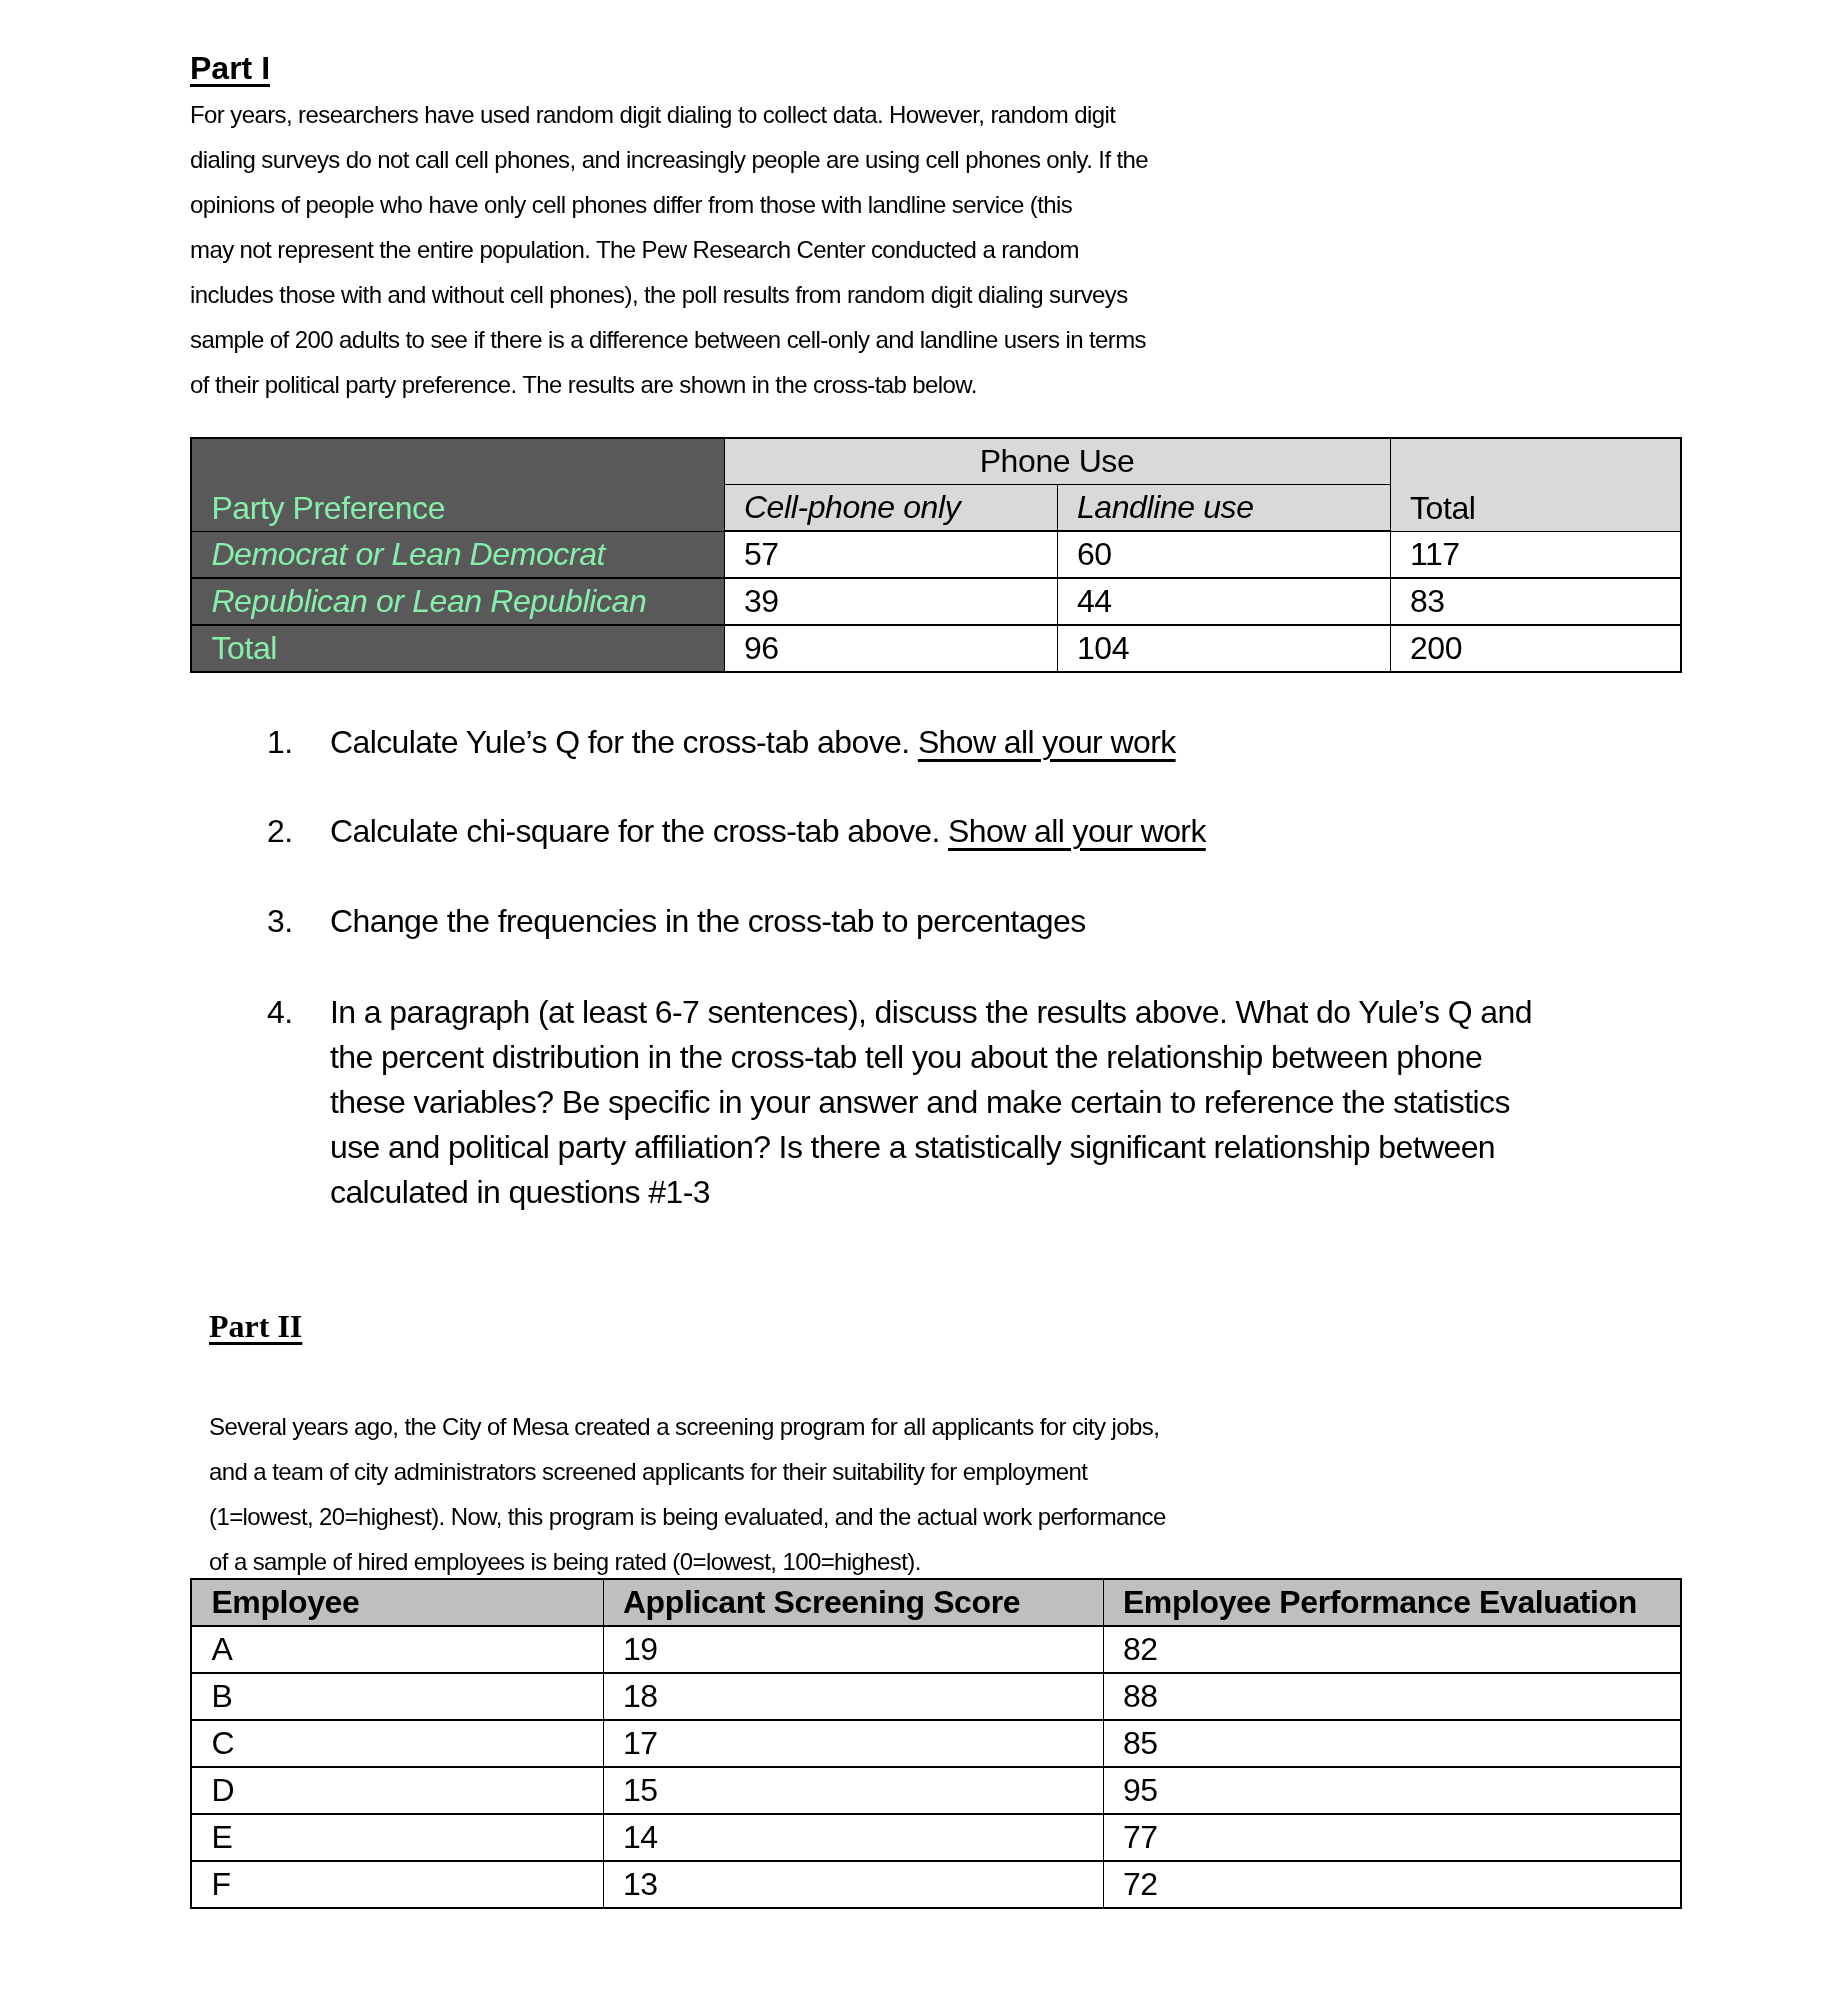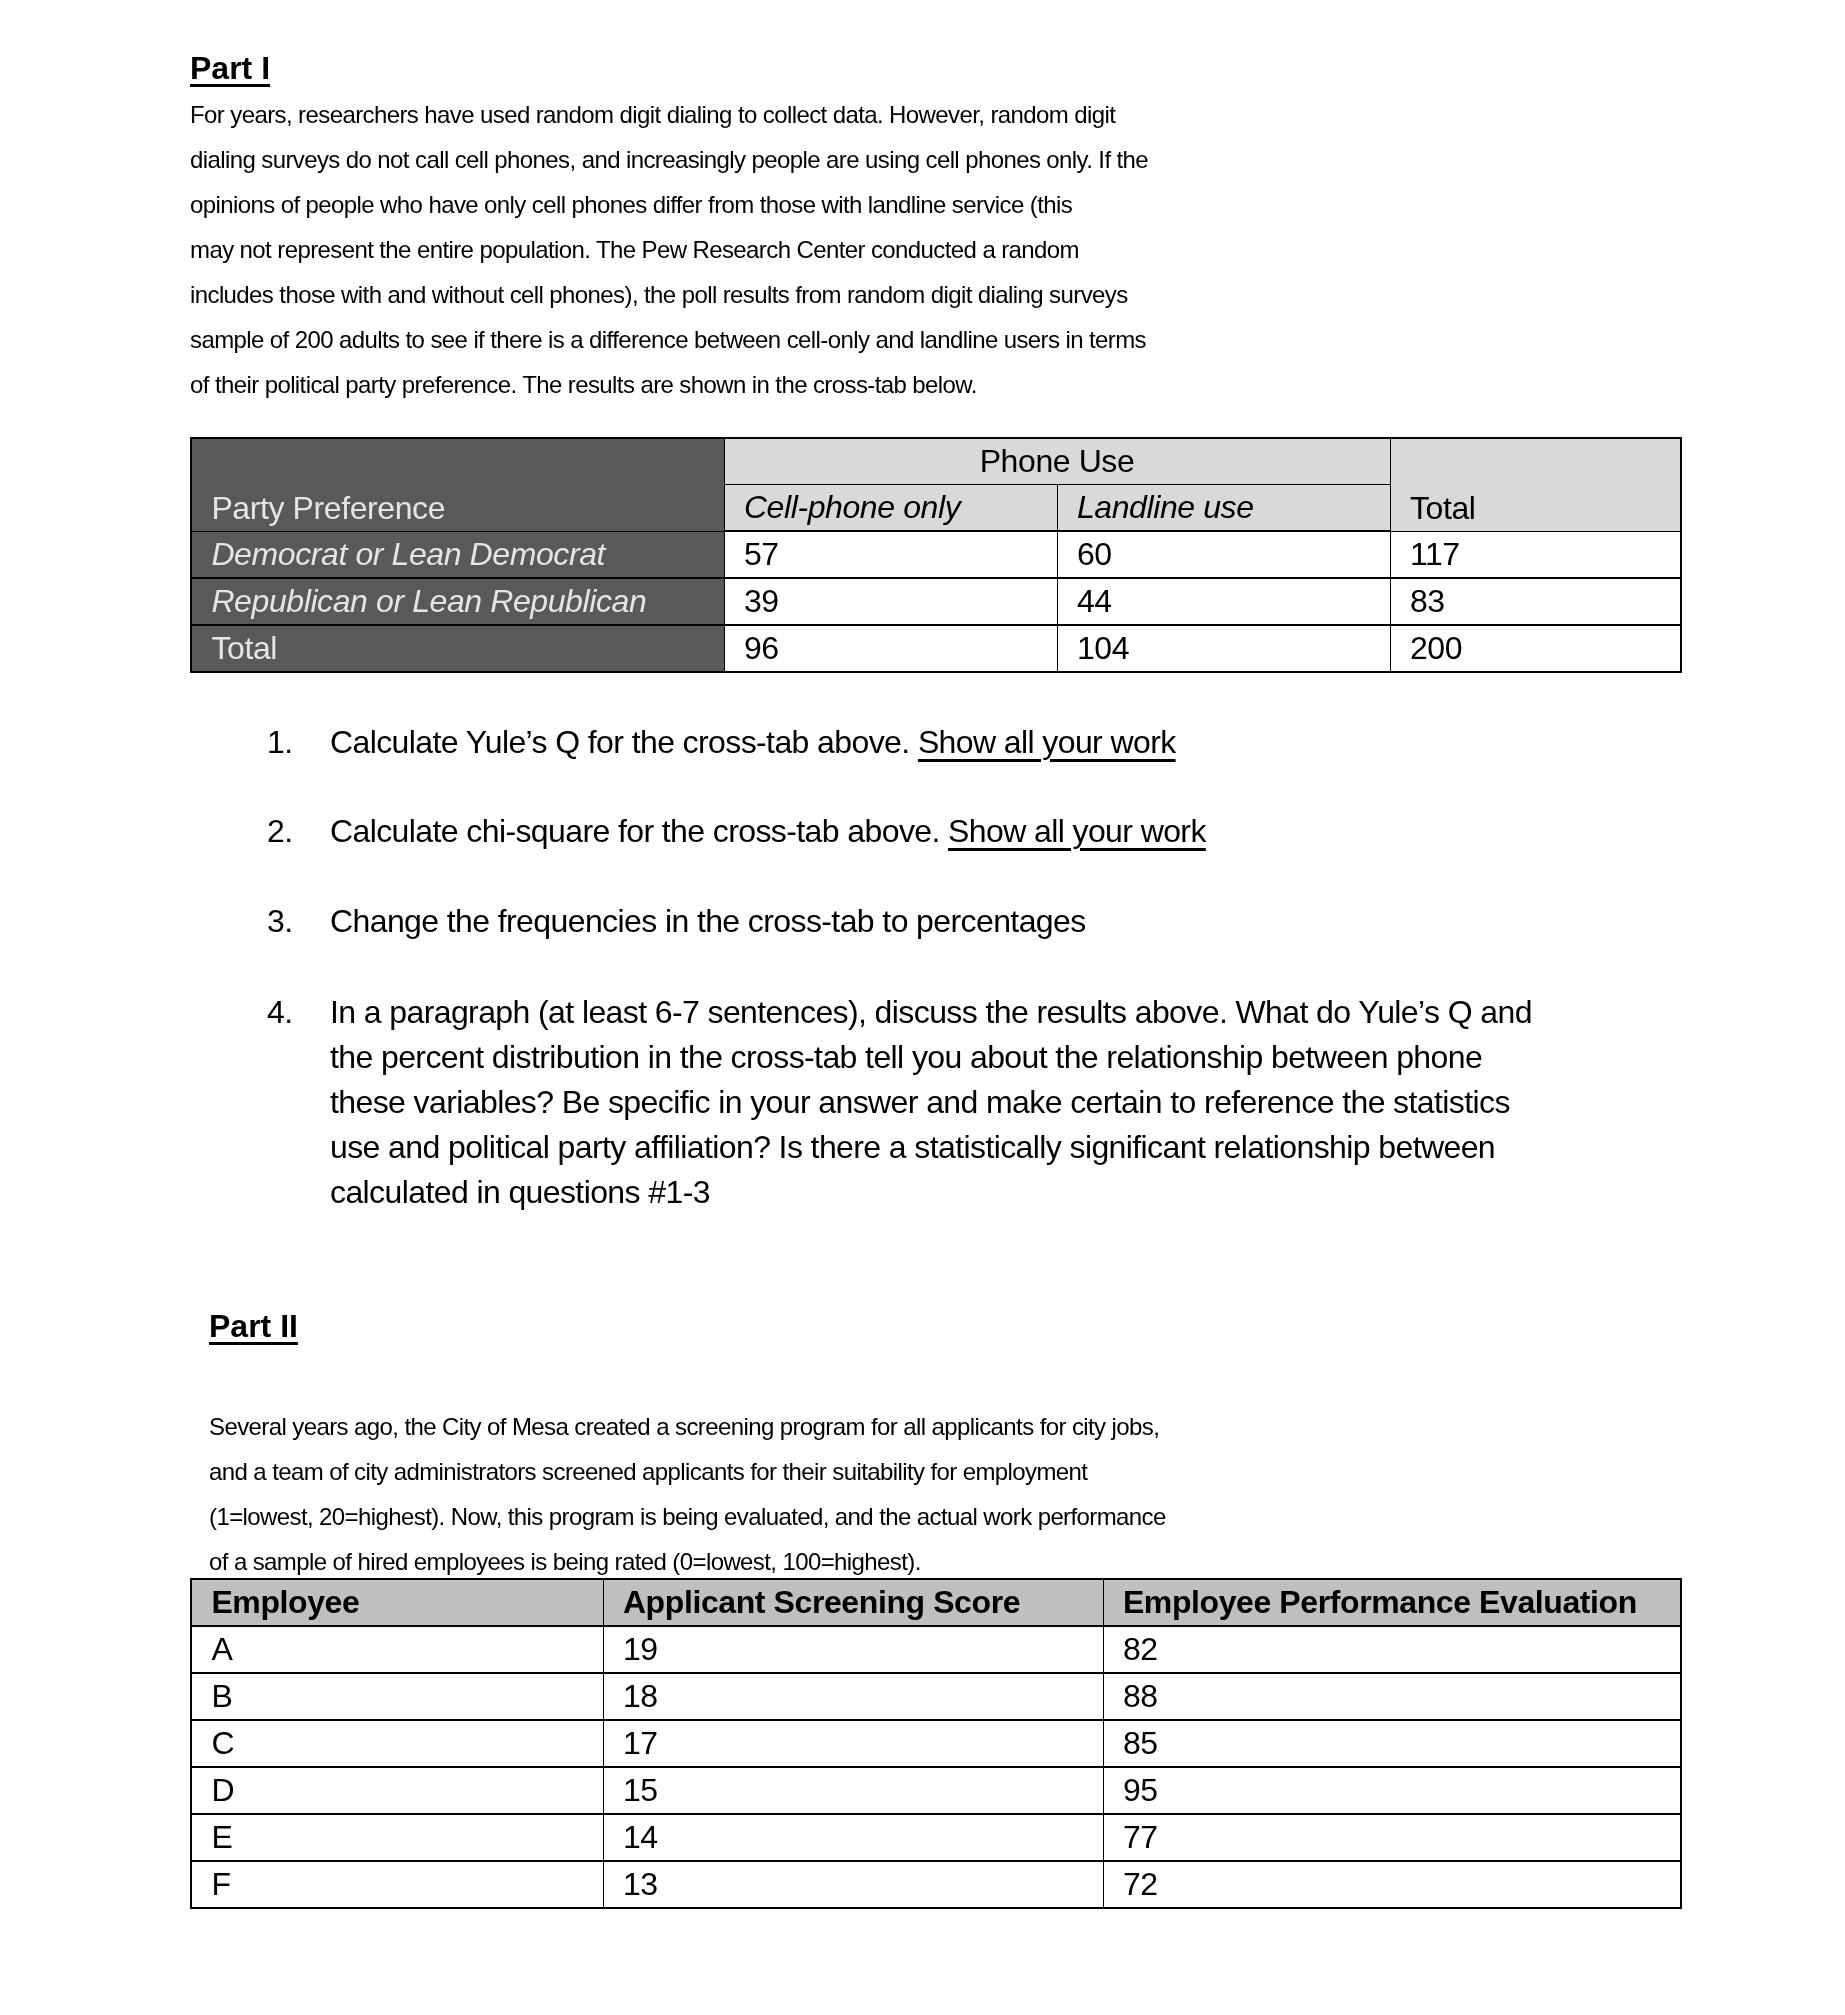--- a/index.html
+++ b/index.html
@@ -8,21 +8,21 @@
   .abs { position:absolute; }
   .heading { font-size:32px; font-weight:bold; text-decoration:underline; text-decoration-thickness:3.2px; text-underline-offset:4.9px; line-height:40px; }
   .para { font-size:24px; line-height:45px; letter-spacing:-0.6px; }
   .para span { display:block; white-space:nowrap; }
 
   table { border-collapse:collapse; position:absolute; table-layout:fixed; }
   td { font-size:32px; padding:0 0 0 19.4px; white-space:nowrap; vertical-align:middle; overflow:hidden; letter-spacing:-0.4px; }
 
   #t1 { left:190px; top:437px; width:1490px; border:2.4px solid #000; }
   #t1 td { border:1.2px solid #000; height:45px; }
-  #t1 .dark { background:#595959; color:#e5e5e5; }
+  #t1 .dark { background:#595959; color:#86efac; }
   #t1 .light { background:#d9d9d9; }
   #t1 .bold { font-weight:normal; }
   #t1 .ital { font-style:italic; }
   #t1 .center { text-align:center; padding-left:0; }
   #t1 tr.thick td { border-bottom:2.4px solid #000; }
   #t1 .bottomline { vertical-align:bottom; padding-bottom:4px; }
 
   #t2 { left:190px; top:1578px; width:1490px; border:2.4px solid #000; }
   #t2 td { border:1.2px solid #000; height:45px; }
   #t2 tr td { border-bottom:2.4px solid #000; }
@@ -103,21 +103,21 @@
   <span class="qnum">4.</span>
   <span class="qtext">
     <span class="line">In a paragraph (at least 6-7 sentences), discuss the results above. What do Yule’s Q and</span>
     <span class="line">the percent distribution in the cross-tab tell you about the relationship between phone</span>
     <span class="line">these variables? Be specific in your answer and make certain to reference the statistics</span>
     <span class="line">use and political party affiliation? Is there a statistically significant relationship between</span>
     <span class="line">calculated in questions #1-3</span>
   </span>
 </div>
 
-<div class="abs heading" style="left:209px; top:1306px;">Part II</div>
+<div class="abs heading" style="left:209px; top:1306px;font-family:Liberation Serif, serif;">Part II</div>
 
 <div class="abs para" style="left:209px; top:1404px;">
   <span>Several years ago, the City of Mesa created a screening program for all applicants for city jobs,</span>
   <span>and a team of city administrators screened applicants for their suitability for employment</span>
   <span>(1=lowest, 20=highest). Now, this program is being evaluated, and the actual work performance</span>
   <span>of a sample of hired employees is being rated (0=lowest, 100=highest).</span>
 </div>
 
 <table id="t2">
   <colgroup>

